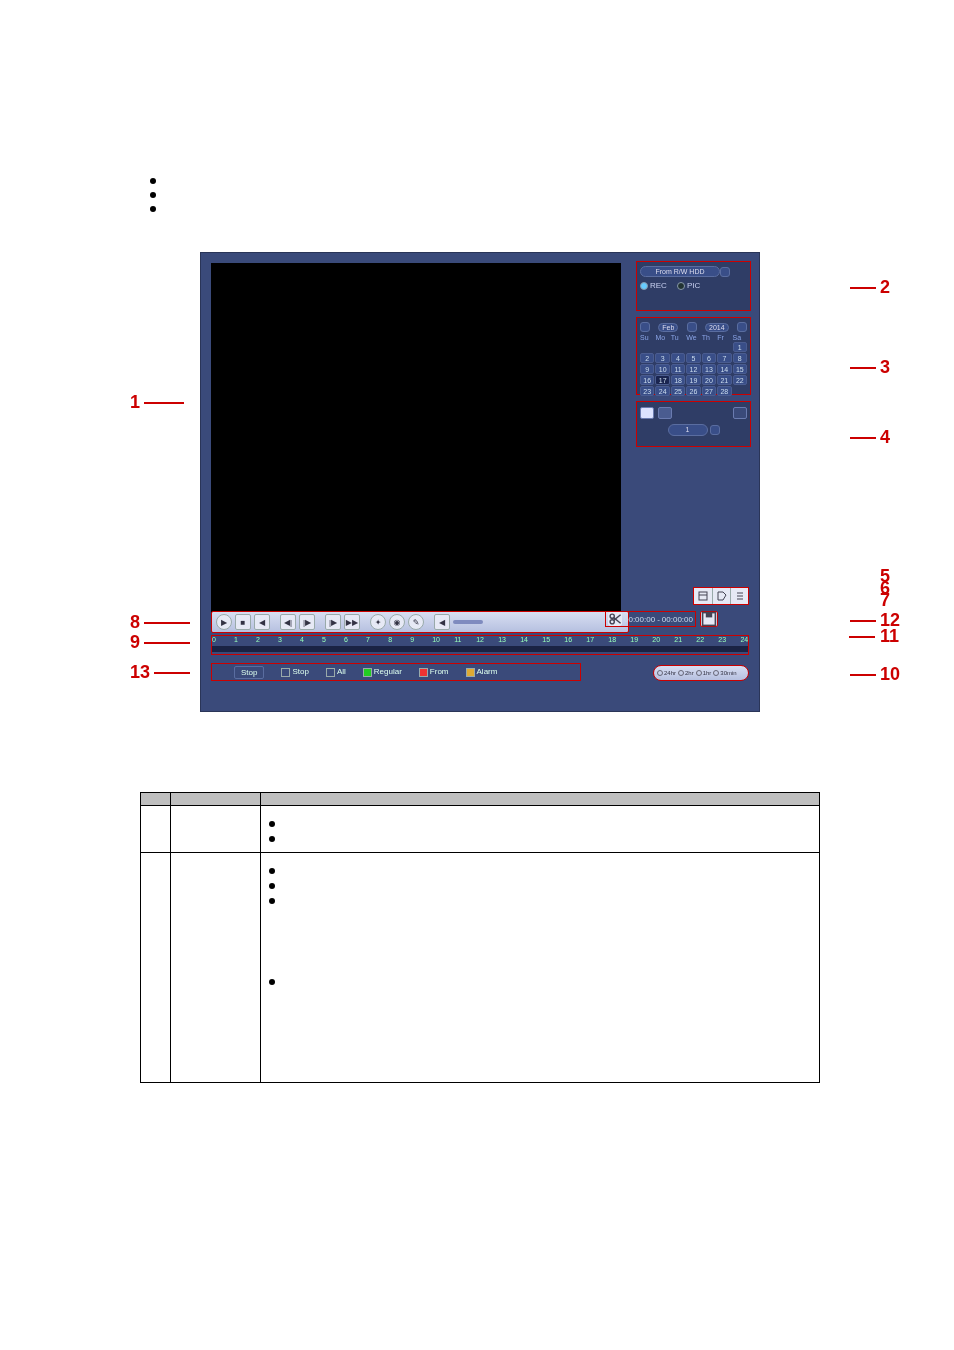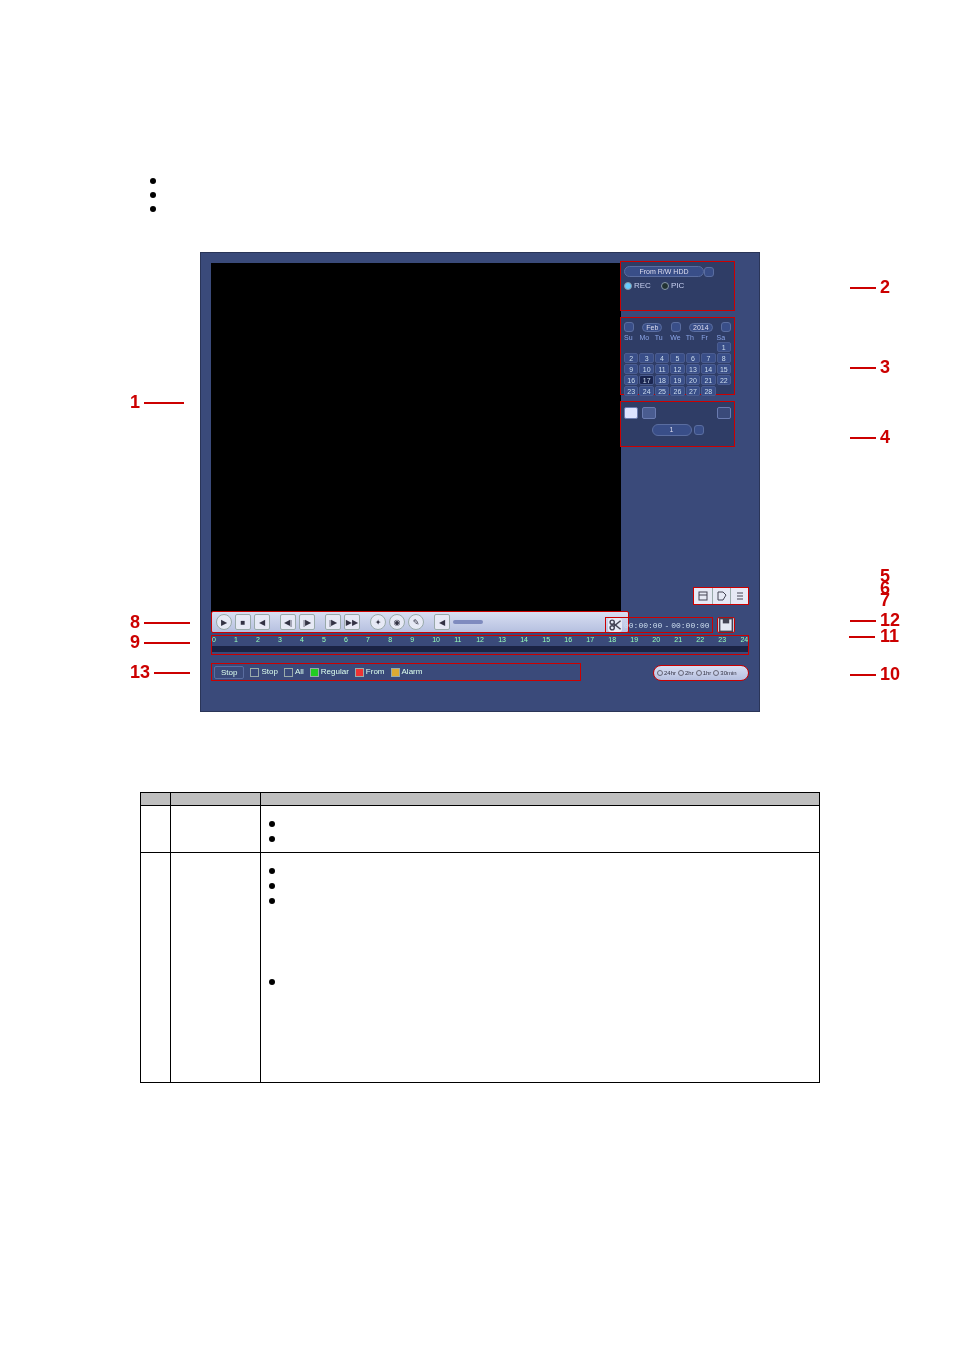--- a/index.html
+++ b/index.html
@@ -46,21 +46,21 @@
     margin-left: 20px;
   }
   .display-area {
     position: absolute;
     left: 10px; top: 10px;
     width: 410px; height: 350px;
     background: #000;
   }
   .side-panel {
     position: absolute;
-    right: 24px;
+    right: 8px;
     top: 8px;
     width: 115px;
   }
   .sp-box {
     border: 1px solid #c00;
     background: #2f3d66;
     margin-bottom: 6px;
     padding: 4px 3px;
     font-size: 8px;
     color: #c8d0f0;
@@ -121,36 +121,36 @@
     border:1px solid #c00; border-radius:2px;
     display:flex; align-items:center; gap:3px; padding:0 4px;
   }
   .pbtn { width:16px; height:16px; background:#e6e9f5; border:1px solid #9aa; border-radius:2px; display:flex; align-items:center; justify-content:center;}
   .pbtn .glyph { font-size:8px; color:#334;}
   .pround { border-radius:50%;}
   .spacer { width:4px;}
   .vol-slider { width:30px; height:4px; background:#7f8bbf; border-radius:2px;}
   .time-clip {
     position:absolute; right:10px; bottom:78px; width:144px; height:22px;
-    display:flex; align-items:flex-end; gap:4px; font-size:8px; color:#cde;font-family:Liberation Mono, monospace;
+    display:flex; align-items:flex-start; gap:4px; font-size:8px; color:#cde;
   }
   .time-clip .scissor { width:14px; height:14px; background:#e6e9f5; border-radius:3px; display:flex; align-items:center; justify-content:center;}
   .time-clip .tc-wrap { border:1px solid #c00; display:flex; align-items:center; gap:2px; padding:0 2px;}
   .time-clip .savebtn { width:18px; height:16px; background:#e6e9f5; border:1px solid #c00; border-radius:2px; display:flex; align-items:center; justify-content:center;}
   .timebar {
     position:absolute; left:10px; bottom:56px; right:10px; height:20px;
     border:1px solid #c00;
   }
   .timebar-labels { position:absolute; left:0; right:0; top:0; height:10px; display:flex; font-size:7px; color:#9fb;}
   .timebar-labels span { flex:1; text-align:left;}
   .timebar-strip { position:absolute; left:0; right:0; bottom:2px; height:6px; background:#1a2344;}
   .legend-bar {
     position:absolute; left:10px; bottom:30px; width:370px; height:18px;
     border:1px solid #c00;
-    display:flex; align-items:center; gap:6px; font-size:8px; color:#dfe; padding:0 2px;text-align:right;
+    display:flex; align-items:center; gap:17px; font-size:8px; color:#dfe; padding:0 22px;text-align:right;
   }
   .legend-bar .stop-btn { background:#3a4a7a; border:1px solid #5a6da0; padding:1px 6px; border-radius:2px;}
   .chk { width:9px; height:9px; border:1px solid #9aa; display:inline-block; vertical-align:middle; margin-right:2px;}
   .chk.g { background:#2c2; }
   .chk.r { background:#e33; }
   .chk.y { background:#da3; }
   .zoom-bar {
     position:absolute; right:10px; bottom:30px; width:96px; height:16px;
     border:1px solid #c00; border-radius:8px;
     background: linear-gradient(#d8def2,#b6c0e0);

